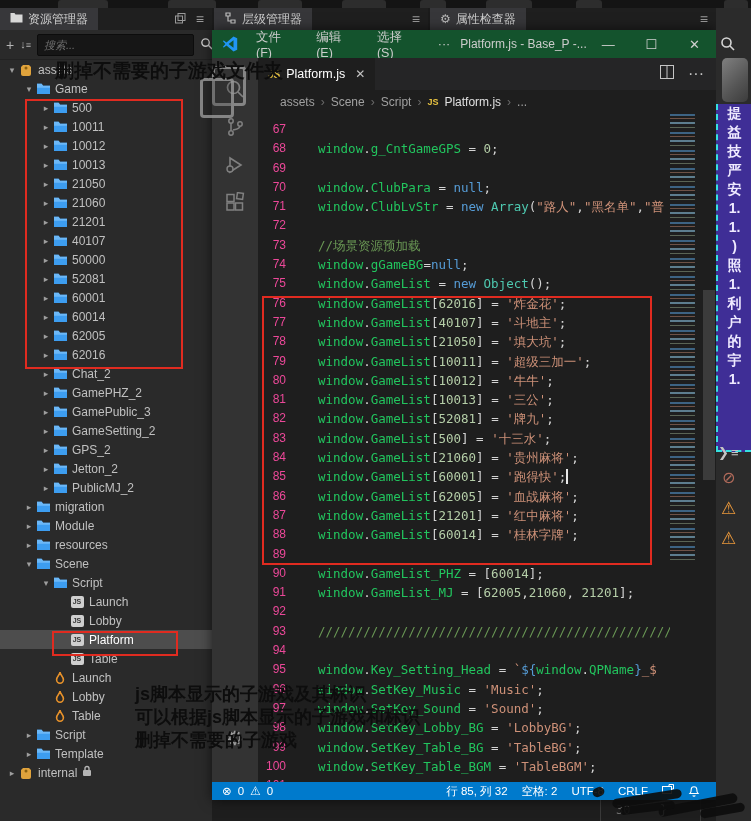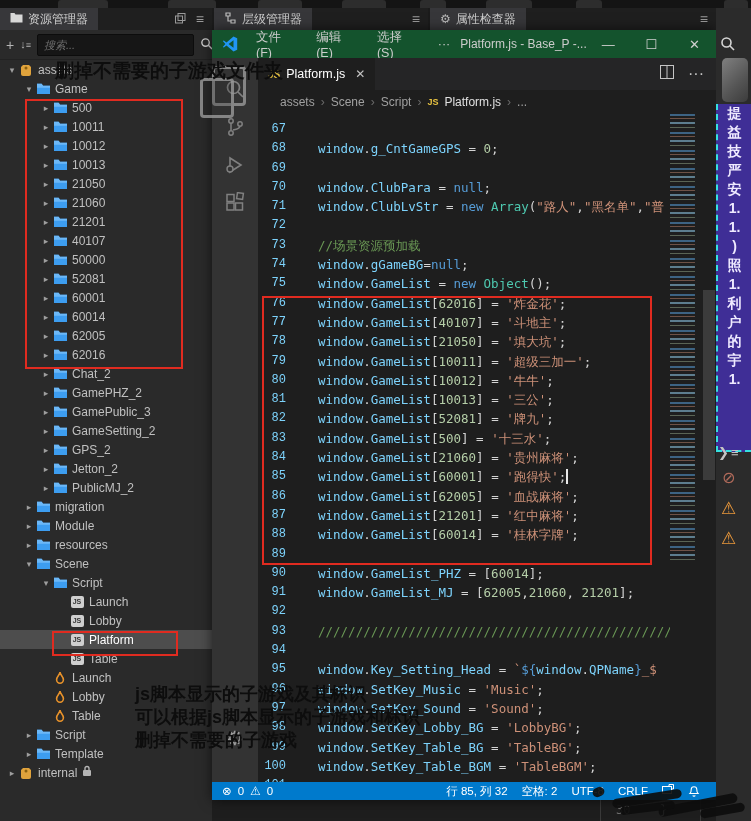--- a/index.html
+++ b/index.html
@@ -42,24 +42,24 @@
   .tabbar{height:32px;background:#252526;display:flex;align-items:stretch;flex:0 0 32px;}
   .etab{display:flex;align-items:center;gap:6px;background:#1e1e1e;padding:0 10px;font-size:12.5px;color:#ffffff;border-right:1px solid #252526;}
   .etab .jsy{color:#e8c341;font-weight:bold;font-size:10px;}
   .etab .close{color:#c5c5c5;font-size:12px;margin-left:4px;}
   .tabbaricons{margin-left:auto;display:flex;align-items:center;gap:14px;padding-right:12px;color:#c5c5c5;}
   .breadcrumb{height:24px;display:flex;align-items:center;gap:6px;padding-left:22px;font-size:12px;color:#a0a0a0;background:#1e1e1e;flex:0 0 24px;}
   .breadcrumb .sep{color:#6a6a6a;}
   .breadcrumb .jsy{color:#e8c341;font-weight:bold;font-size:9px;}
   .editor{flex:1;display:flex;min-height:0;background:#1e1e1e;position:relative;overflow:hidden;}
   .gutter{width:38px;flex:0 0 38px;padding-top:6px;text-align:right;}
-  .ln{height:19.3px;line-height:19.3px;color:#7dd3fc;font-family:Liberation Mono, monospace;font-size:12px;padding-right:10px;}
+  .ln{height:19.3px;line-height:19.3px;color:#ec4899;font-family:Liberation Sans, sans-serif;font-size:12px;padding-right:10px;}
   .codecol{flex:1;padding-top:6px;padding-left:22px;overflow:hidden;min-width:0;}
   .cl{height:19.3px;line-height:19.3px;font-family:"DejaVu Sans Mono","Liberation Mono",monospace;font-size:12.5px;white-space:pre;}
-  .tk-w{color:#7dd3fc}.tk-p{color:#d4d4d4}.tk-n{color:#b5cea8}.tk-k{color:#569cd6}.tk-t{color:#4ec9b0}.tk-s{color:#ce9178}.tk-c{color:#6a9955}
+  .tk-w{color:#22c55e}.tk-p{color:#d4d4d4}.tk-n{color:#b5cea8}.tk-k{color:#569cd6}.tk-t{color:#4ec9b0}.tk-s{color:#ce9178}.tk-c{color:#6a9955}
   .cursor{display:inline-block;width:1.5px;height:15px;background:#e8e8e8;vertical-align:-3px;}
   .minimap{width:32px;flex:0 0 32px;height:450px;margin-top:0;background-image:
       repeating-linear-gradient(to bottom,rgba(86,156,214,.55) 0 2px,transparent 2px 4px,rgba(206,145,120,.45) 4px 5px,transparent 5px 8px,rgba(156,220,254,.5) 8px 10px,transparent 10px 13px,rgba(181,206,168,.4) 13px 14px,transparent 14px 18px),
       repeating-linear-gradient(to bottom,transparent 0 58px,#1e1e1e 58px 70px);
       background-size:78% 100%,100% 100%;background-repeat:no-repeat,repeat;}
   .vscroll{width:14px;flex:0 0 14px;background:#1e1e1e;position:relative;}
   .vthumb{position:absolute;left:1px;top:176px;width:12px;height:190px;background:rgba(121,121,121,.32);}
   .statusbar{height:18px;background:#007acc;display:flex;align-items:center;color:#ffffff;font-size:11.5px;padding:0 10px;flex:0 0 18px;gap:6px;}
   .sright{margin-left:auto;display:flex;align-items:center;gap:14px;padding-right:6px;}
   .statusstub{position:absolute;left:716px;top:782px;width:14px;height:18px;background:#007acc;z-index:11;}

